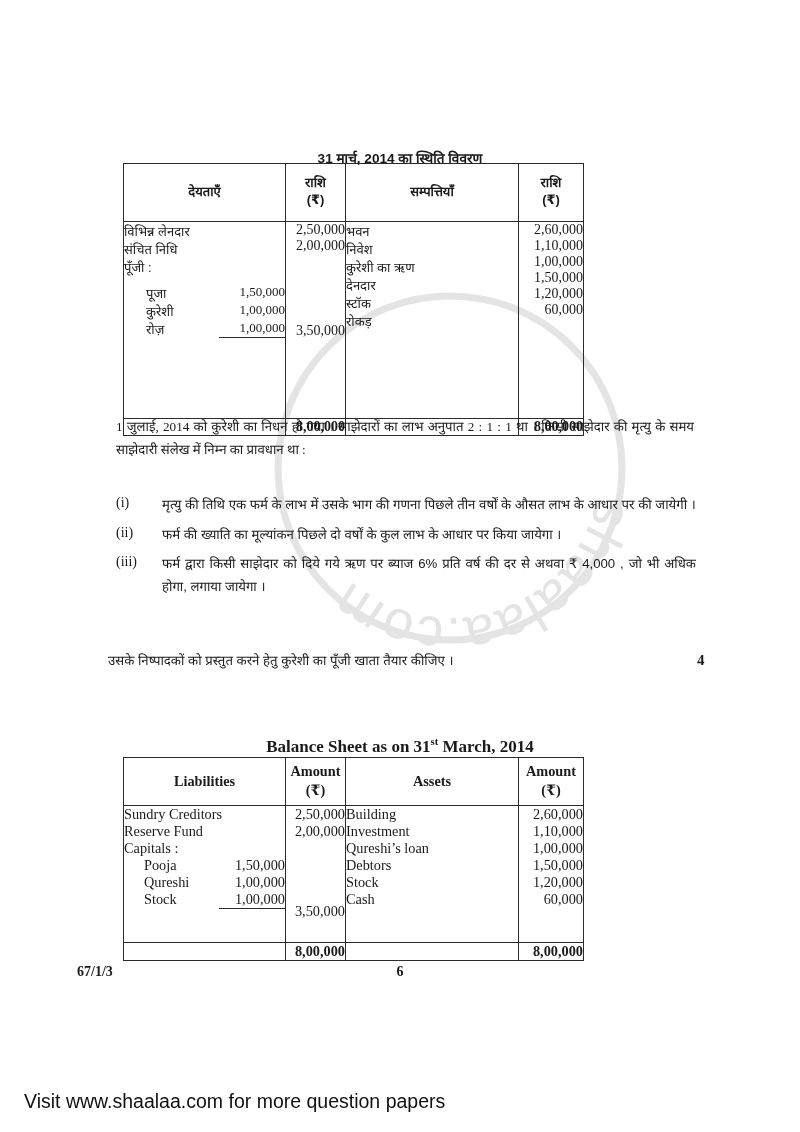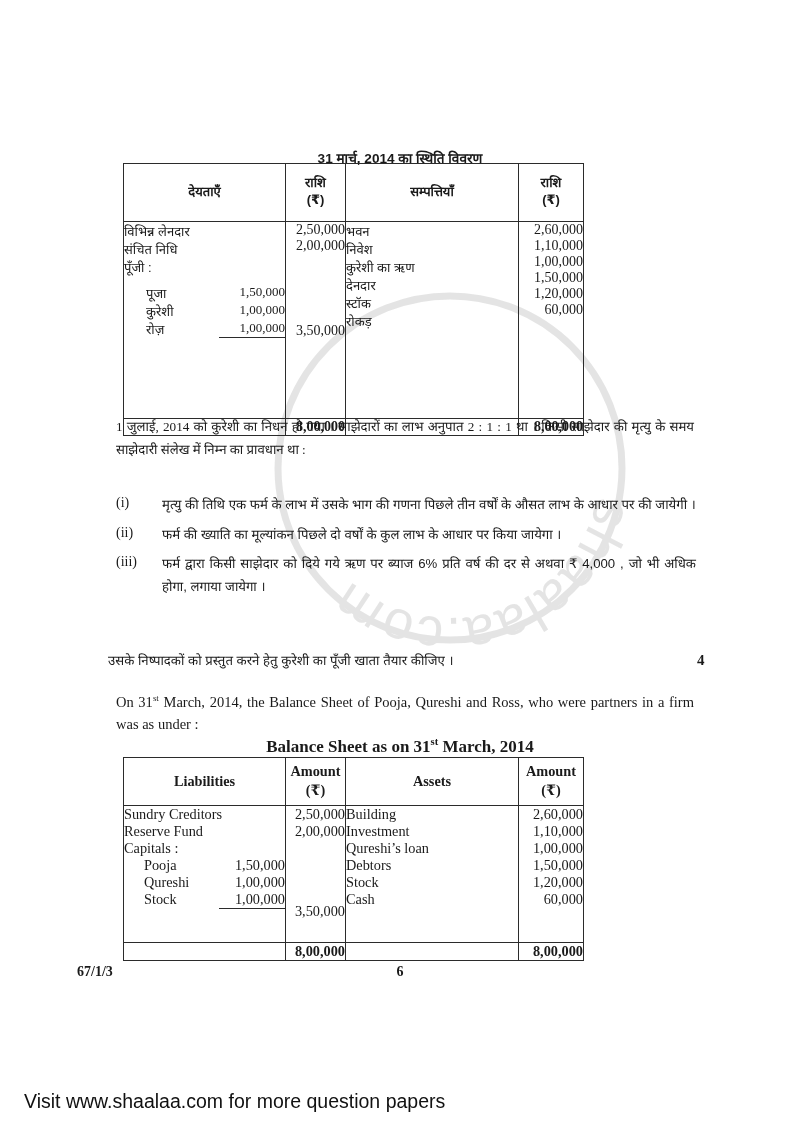--- a/index.html
+++ b/index.html
@@ -349,21 +349,20 @@
       <div class="li-row">
         <span class="li-mark">(iii)</span>
         <span class="li-body devanagari" style="display:block;">फर्म द्वारा किसी साझेदार को दिये गये ऋण पर ब्याज 6% प्रति वर्ष की दर से अथवा ₹ 4,000 , जो भी अधिक होगा, लगाया जायेगा ।</span>
       </div>
     </div>
 
     <div id="hindi-closing" class="devanagari">उसके निष्पादकों को प्रस्तुत करने हेतु कुरेशी का पूँजी खाता तैयार कीजिए ।</div>
 
     <div id="marks-4">4</div>
 
-    <div id="eng-intro" class="latin"><span>On 31</span><sup class="ord">st</sup><span> March, 2014, the Balance Sheet of Pooja, Qureshi and Ross, who were partners in a firm was as under :</span></div>
 
     <div class="bs-title eng" style="top:736px;"><span>Balance Sheet as on 31</span><sup class="ord">st</sup><span> March, 2014</span></div>
 
     <table class="bstable" id="eng-table">
       <colgroup>
         <col style="width:162px">
         <col style="width:60px">
         <col style="width:173px">
         <col style="width:65px">
       </colgroup>

